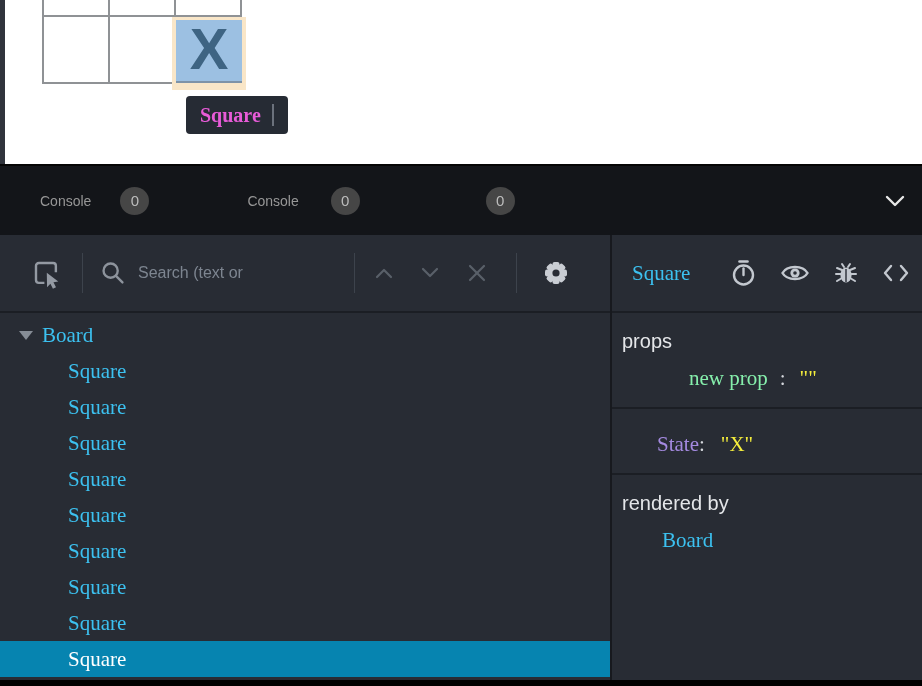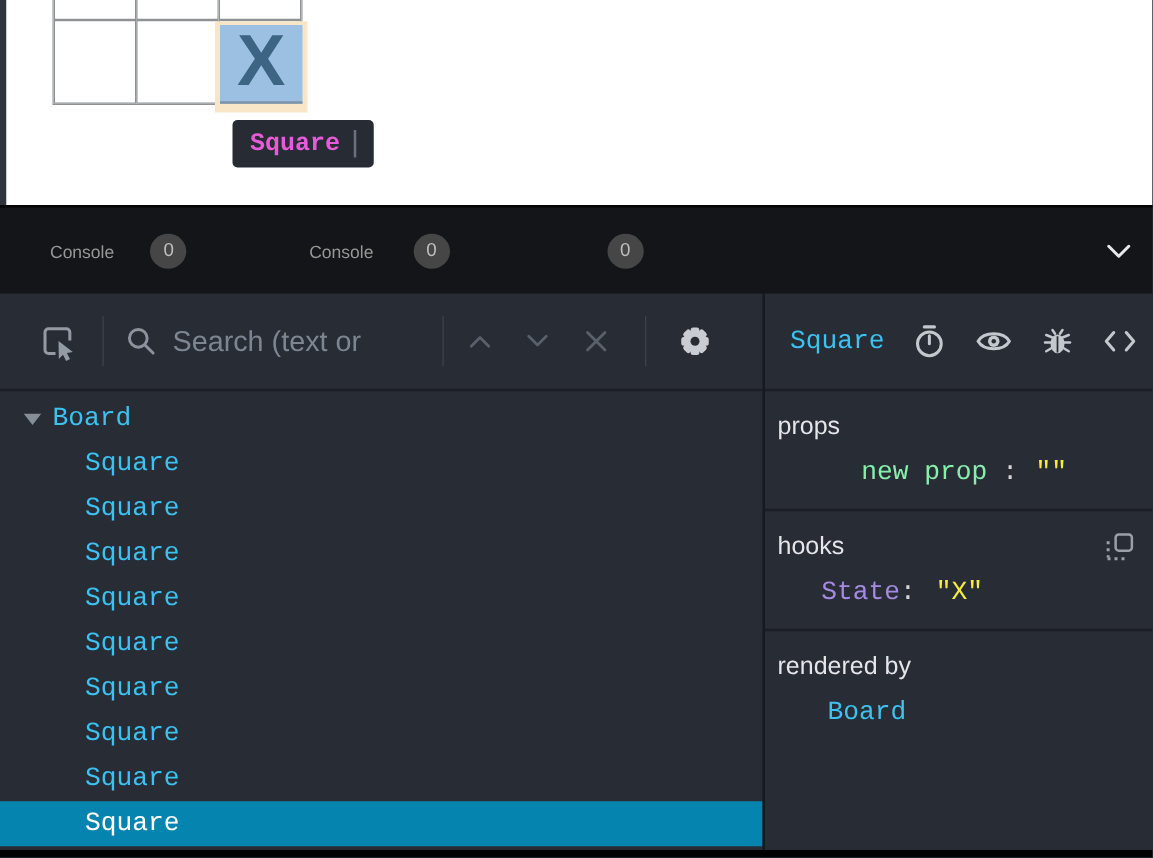--- a/index.html
+++ b/index.html
@@ -1,18 +1,18 @@
 <!DOCTYPE html>
 <html><head>
 <meta charset="utf-8">
 <style>
   * { margin:0; padding:0; box-sizing:border-box; }
   html,body { width:922px; height:686px; overflow:hidden; background:#282c34;
     font-family:"Liberation Sans", sans-serif; }
-  .mono { font-family:Liberation Mono, monospace; }
+  .mono { font-family:Liberation Serif, serif; }
 
   
   .preview { position:relative; width:922px; height:164px; background:#ffffff; overflow:hidden; }
   .window-edge { position:absolute; left:0; top:0; width:5px; height:100%; background:#30343c; }
   .ttt-grid { position:absolute; left:42px; top:-52px; width:200px; height:136px;
     display:grid; grid-template-columns:66px 66px 66px; grid-template-rows:67px 67px;
     border:1px solid #8f9295; }
   .ttt-cell { border:1px solid #8f9295; background:#fff; }
   .hl-pad { position:absolute; left:172px; top:17px; width:74px; height:73px; background:#f9e6c8; }
   .hl-content { position:absolute; left:176px; top:20px; width:66px; height:63px; background:#9cc0e2;
@@ -43,21 +43,21 @@
     background:#282c34; }
   .right-panel { flex:1; background:#282c34; display:flex; flex-direction:column; }
 
   .toolbar { height:78px; border-bottom:2px solid #1b1e24; display:flex; align-items:center;
     flex:none; }
   .tb-div { width:1px; height:40px; background:#3d434c; flex:none; }
   .icon-btn { display:flex; align-items:center; justify-content:center; flex:none; }
   .inspect-btn { margin-left:30px; margin-right:20px; }
   .search-icon { margin-left:17px; margin-right:12px; }
   .search-input { width:216px; background:transparent; border:none; outline:none;
-    font-size:23px; color:#c8ccd2; font-family:"Liberation Sans", sans-serif; }
+    font-size:16px; color:#c8ccd2; font-family:"Liberation Sans", sans-serif; }
   .search-input::placeholder { color:#7d8590; }
   .nav-up { margin-left:18px; } .nav-down { margin-left:24px; }
   .clear-btn { margin-left:25px; margin-right:28px; }
   .gear-btn { margin-left:24px; }
 
   .toolbar-r { height:78px; border-bottom:2px solid #1b1e24; display:flex; align-items:center;
     flex:none; padding:0 12px 0 20px; }
   .comp-name { color:#3cc1f0; font-size:21px; }
   .r-icons { margin-left:auto; display:flex; align-items:center; gap:23px; }
 
@@ -267,31 +267,20 @@
         <span class="section-title">props</span>
       </div>
       <div class="section-row mono">
         <span class="prop-key">new prop</span>
         <span class="sep">:</span>
         <span class="val-str">""</span>
       </div>
     </div>
 
     <div class="section">
-      <div class="section-head">
-        <span class="section-title">hooks</span>
-        <span class="head-spacer"></span>
-        <span class="icon-btn">
-          <svg width="25" height="25" viewBox="0 0 25 25">
-            <rect x="9.5" y="2.5" width="13" height="13" rx="2.5" fill="none" stroke="#9aa0a8" stroke-width="2"></rect>
-            <line x1="3.5" y1="8" x2="3.5" y2="21" stroke="#9aa0a8" stroke-width="2.4" stroke-dasharray="2.4 3.2"></line>
-            <line x1="3" y1="22" x2="17" y2="22" stroke="#9aa0a8" stroke-width="2.4" stroke-dasharray="2.4 3.2"></line>
-          </svg>
-        </span>
-      </div>
       <div class="section-row mono">
         <span class="hook-key">State</span>
         <span class="hook-sep">:</span>
         <span class="val-str">"X"</span>
       </div>
     </div>
 
     <div class="section" style="border-bottom:none; flex:1;">
       <div class="section-head">
         <span class="section-title">rendered by</span>

